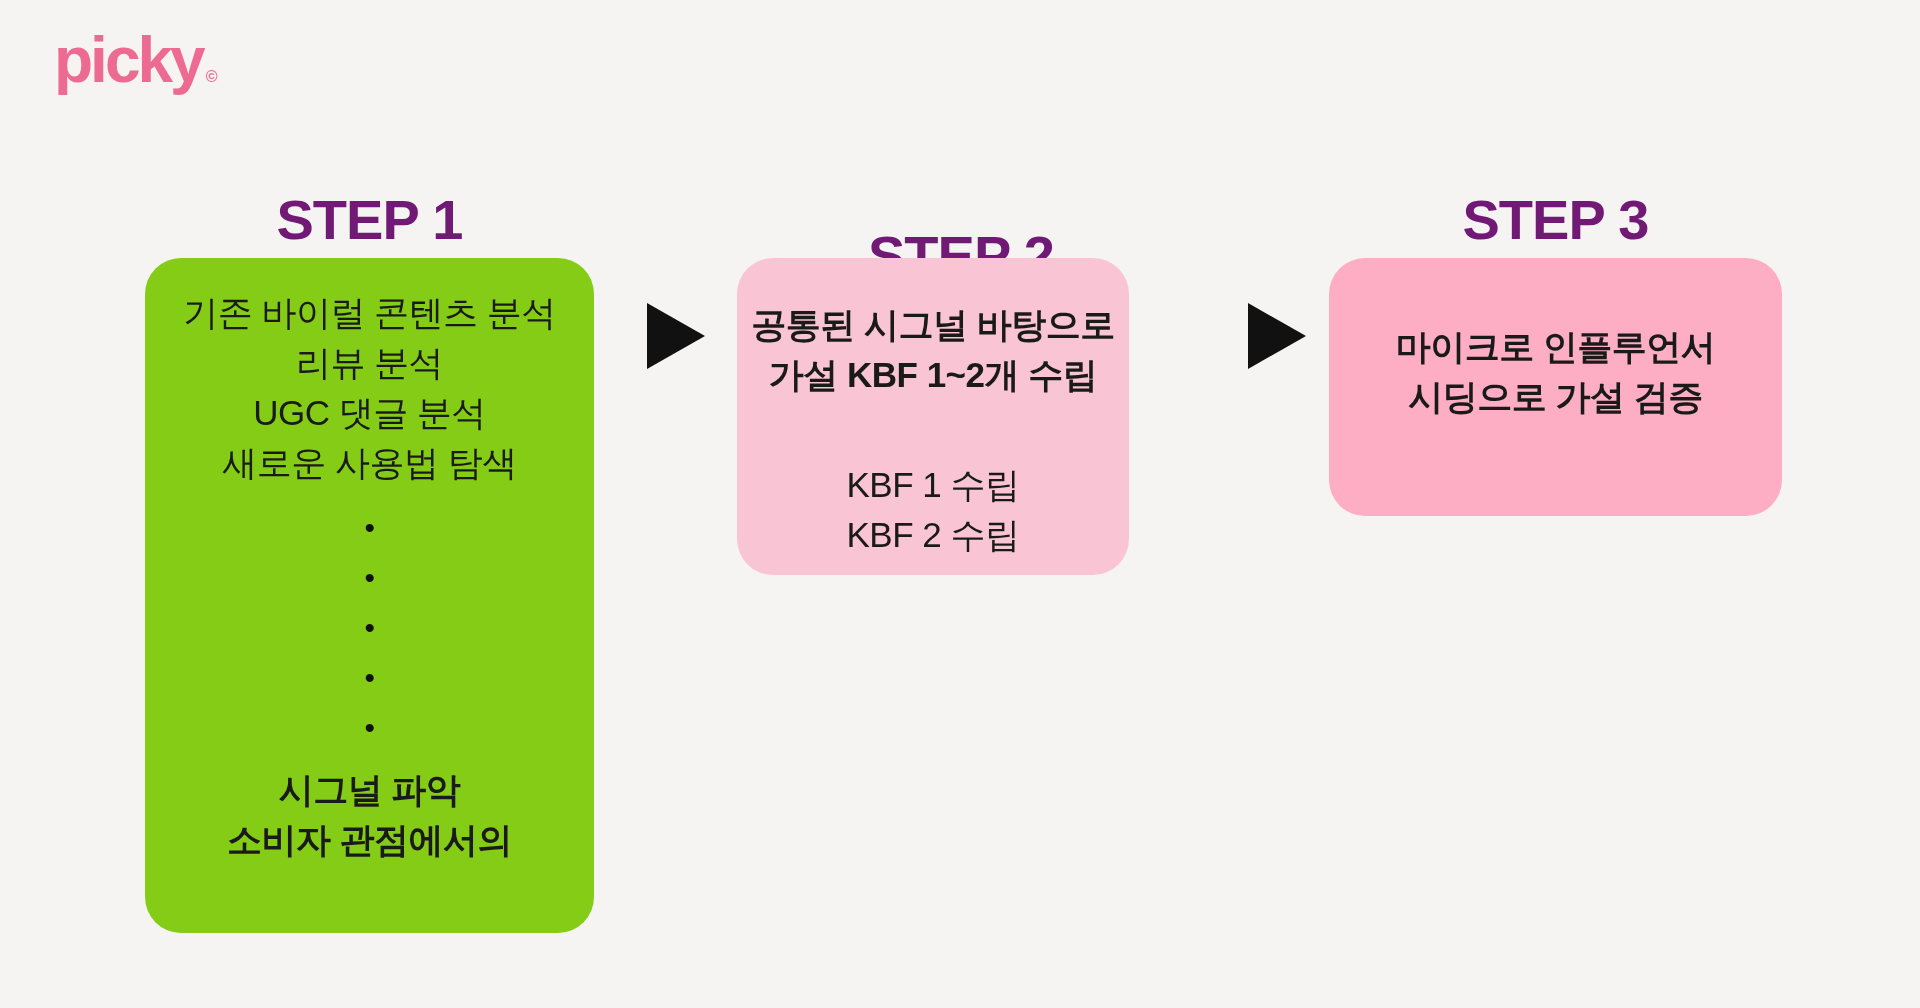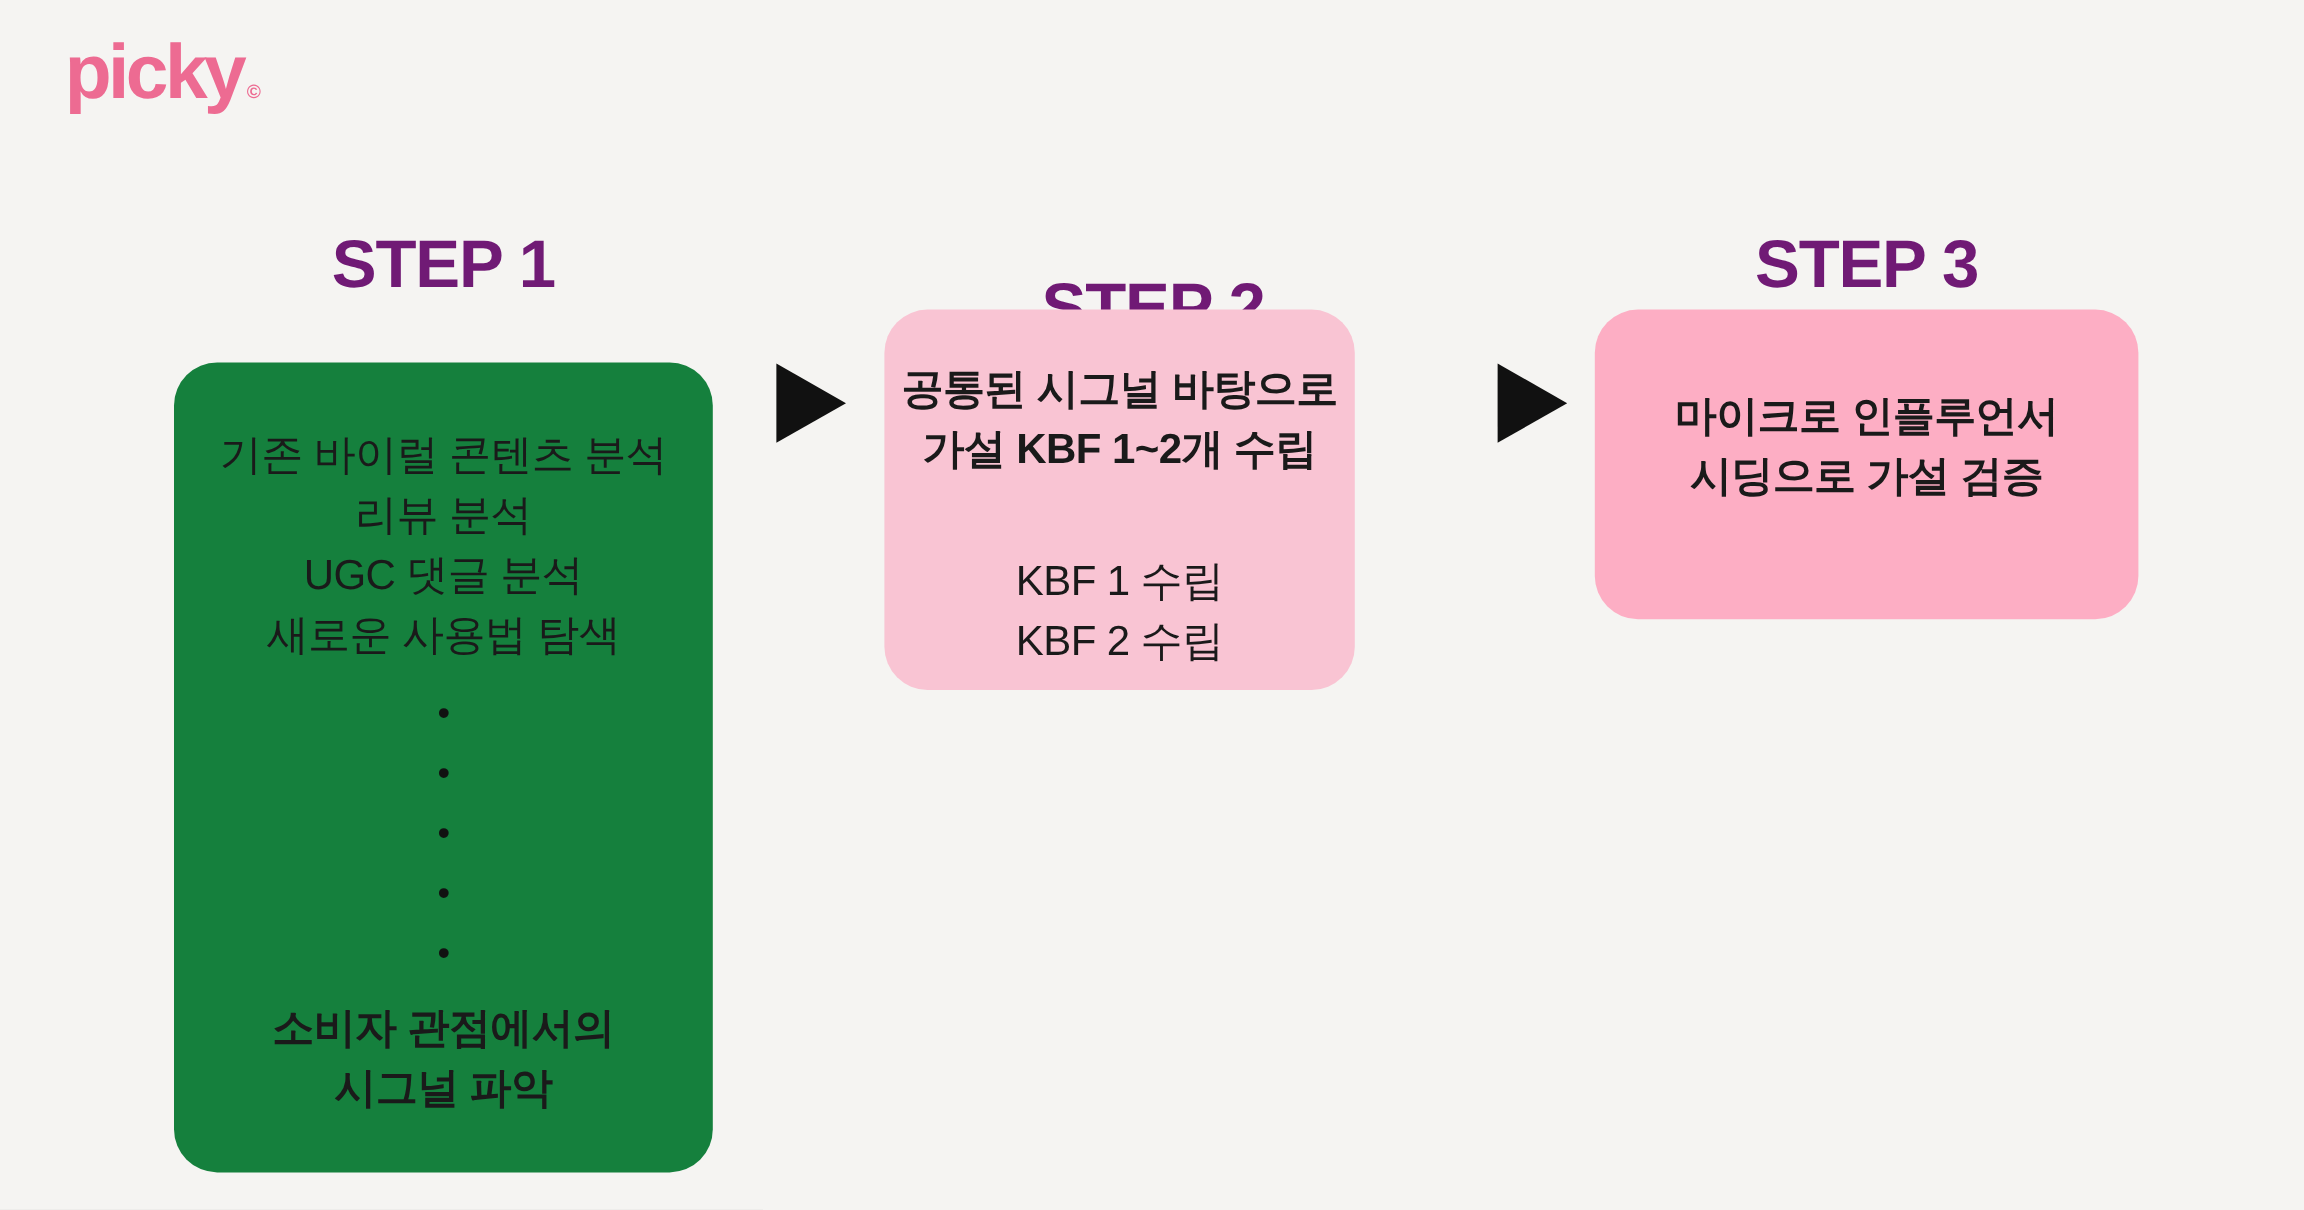--- a/index.html
+++ b/index.html
@@ -57,23 +57,22 @@
     text-align: center;
     color: #1A1A1A;
     font-size: 35px;
     line-height: 50px;
     letter-spacing: -0.5px;
   }
   .box1 {
     left: 145px;
     width: 449px;
     height: 675px;
-    background: #15803d;
-    padding-top: 53px;
-    margin-top: 44px;
+    background: #84cc16;
+    padding-top: 30px;
   }
   .box2 {
     left: 737px;
     width: 392px;
     height: 317px;
     background: #F9C4D3;
     padding-top: 42px;
   }
   .box3 {
     left: 1329px;
@@ -124,22 +123,22 @@
     <div>UGC 댓글 분석</div>
     <div>새로운 사용법 탐색</div>
     <div class="dots">
       <div class="dot-line">•</div>
       <div class="dot-line">•</div>
       <div class="dot-line">•</div>
       <div class="dot-line">•</div>
       <div class="dot-line">•</div>
     </div>
     <div class="bold-block">
+      <div class="bold">시그널 파악</div>
       <div class="bold">소비자 관점에서의</div>
-      <div class="bold">시그널 파악</div>
     </div>
   </div>
 
   <div class="arrow arrow1"></div>
 
   <div class="box box2">
     <div class="bold">공통된 시그널 바탕으로</div>
     <div class="bold">가설 KBF 1~2개 수립</div>
     <div class="sub-block">
       <div>KBF 1 수립</div>

